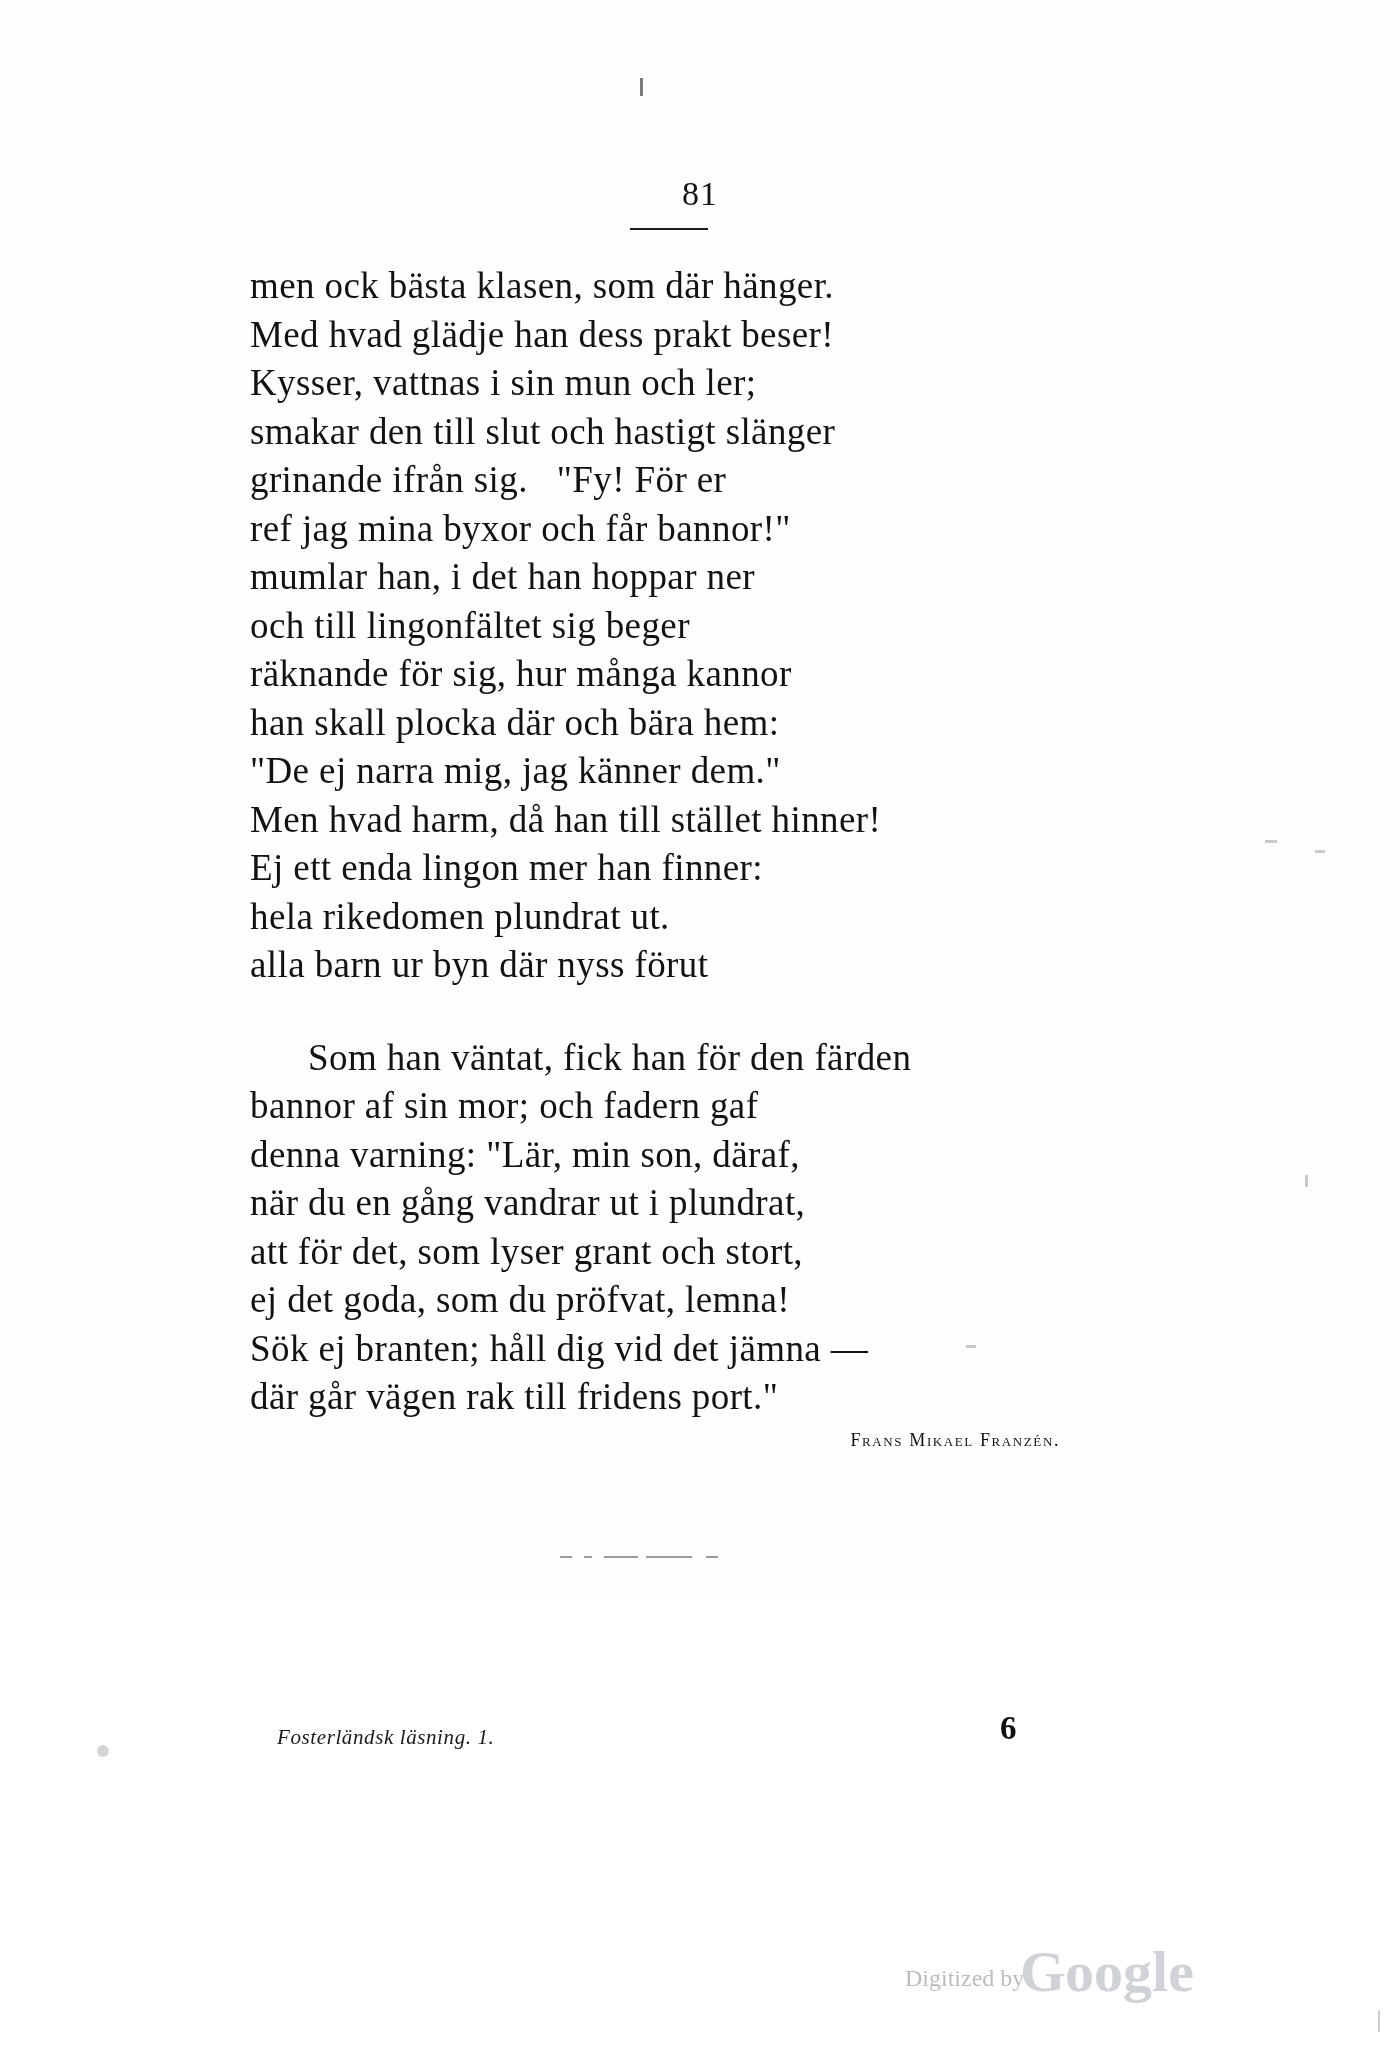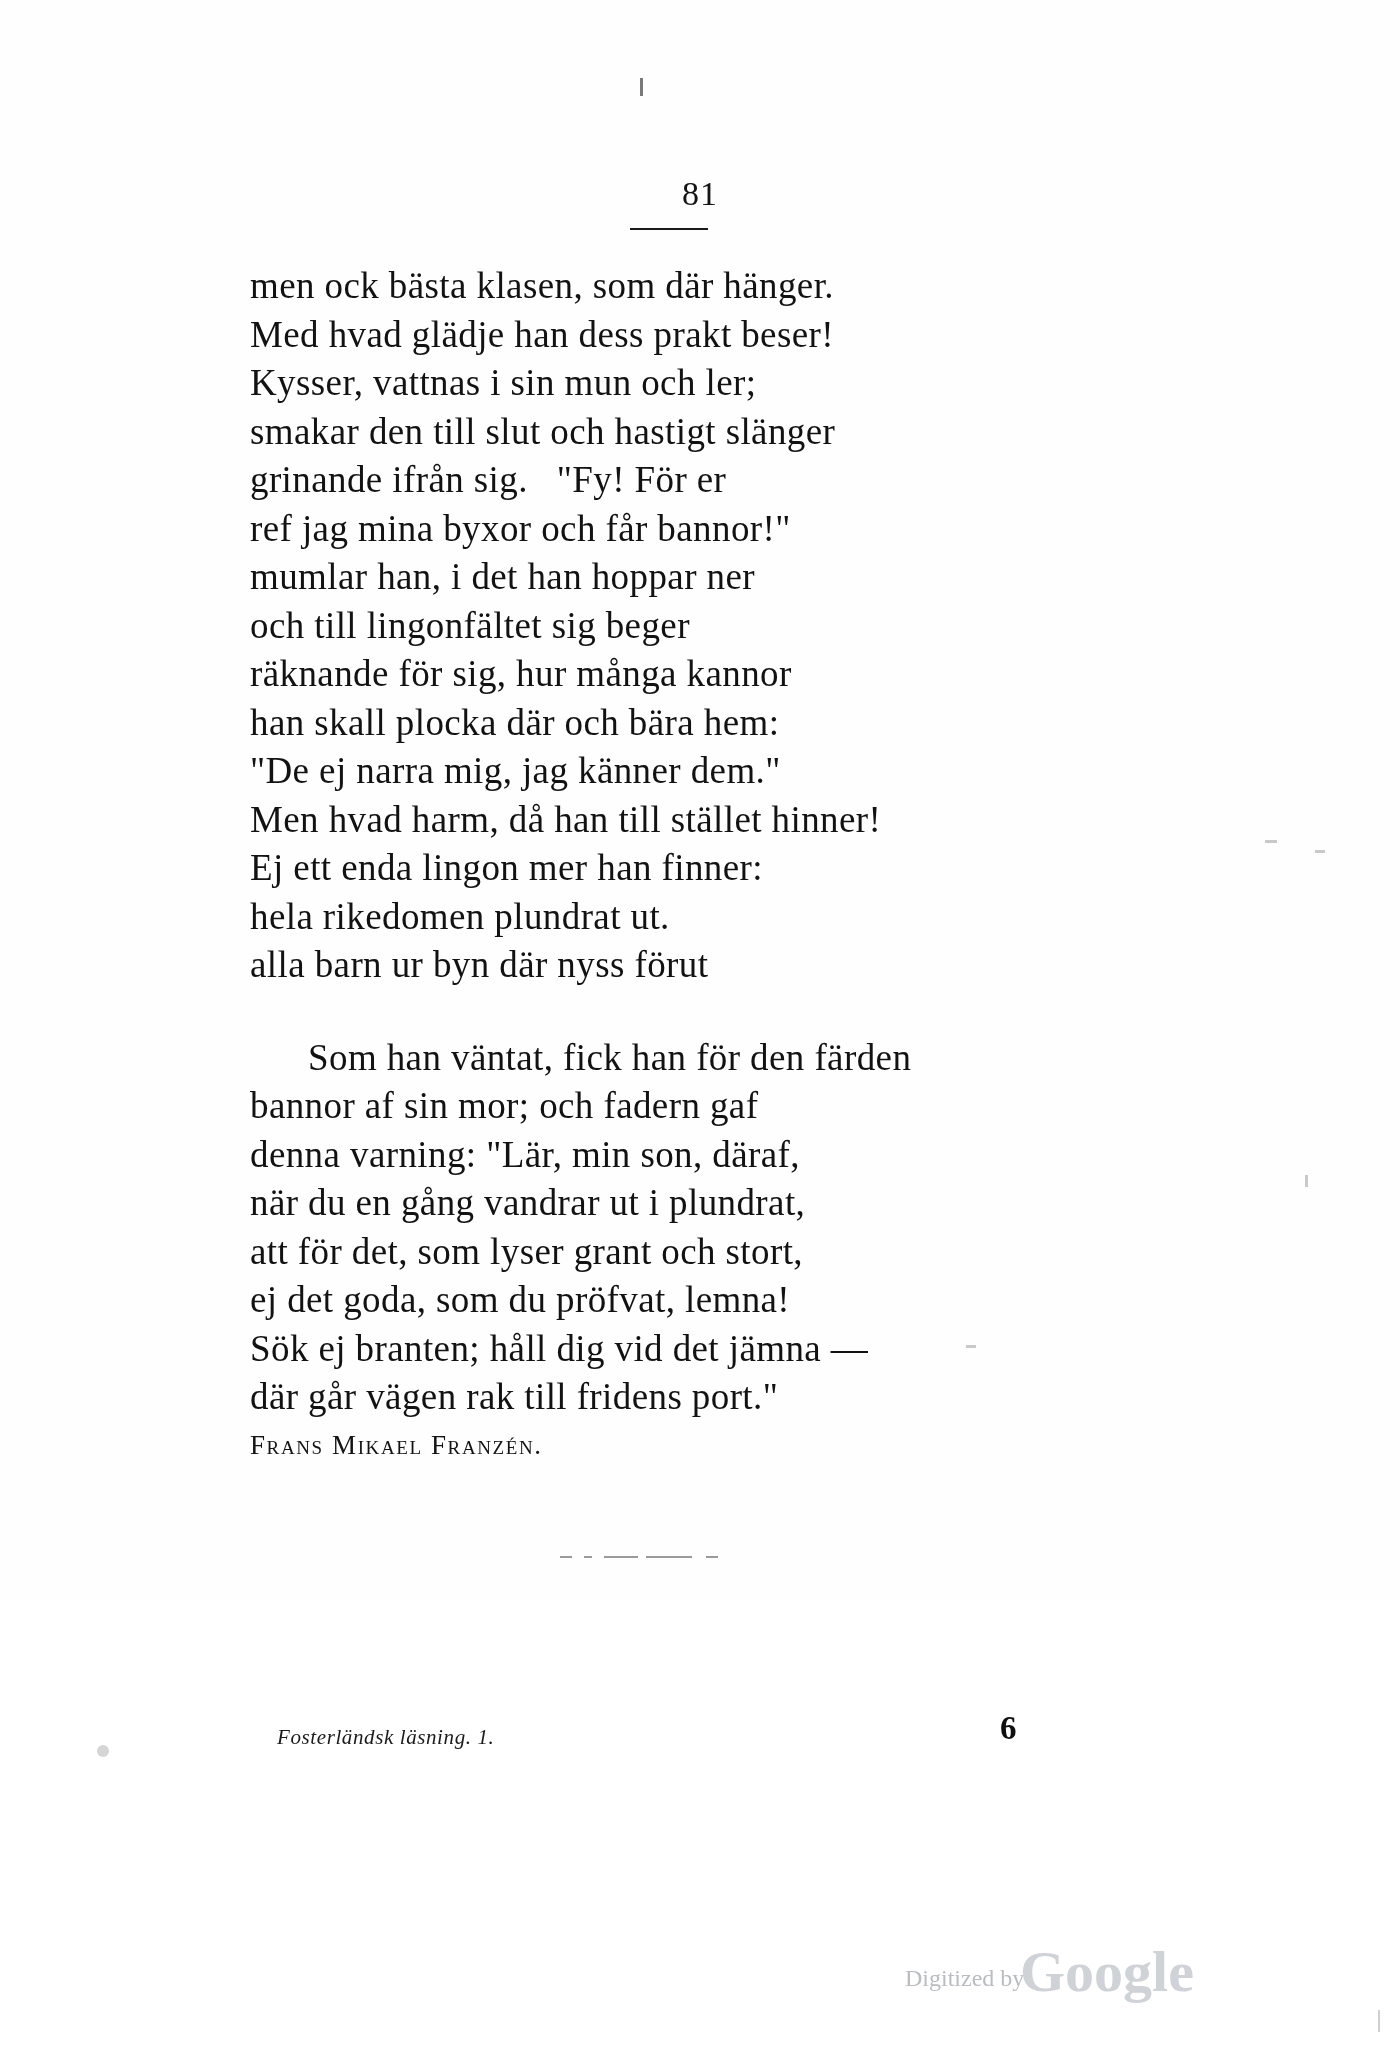--- a/index.html
+++ b/index.html
@@ -63,21 +63,22 @@
   }
   .line.indent {
     text-indent: 58px;
   }
 
   .attribution {
     position: absolute;
     left: 250px;
     top: 1430px;
     width: 810px;
-    font-size: 27px;
+    text-align: right;
+    font-size: 18px;
     letter-spacing: 1.6px;
     font-variant: small-caps;
     color: #131313;
   }
 
   
   .smudge {
     position: absolute;
     left: 560px;
     top: 1552px;

